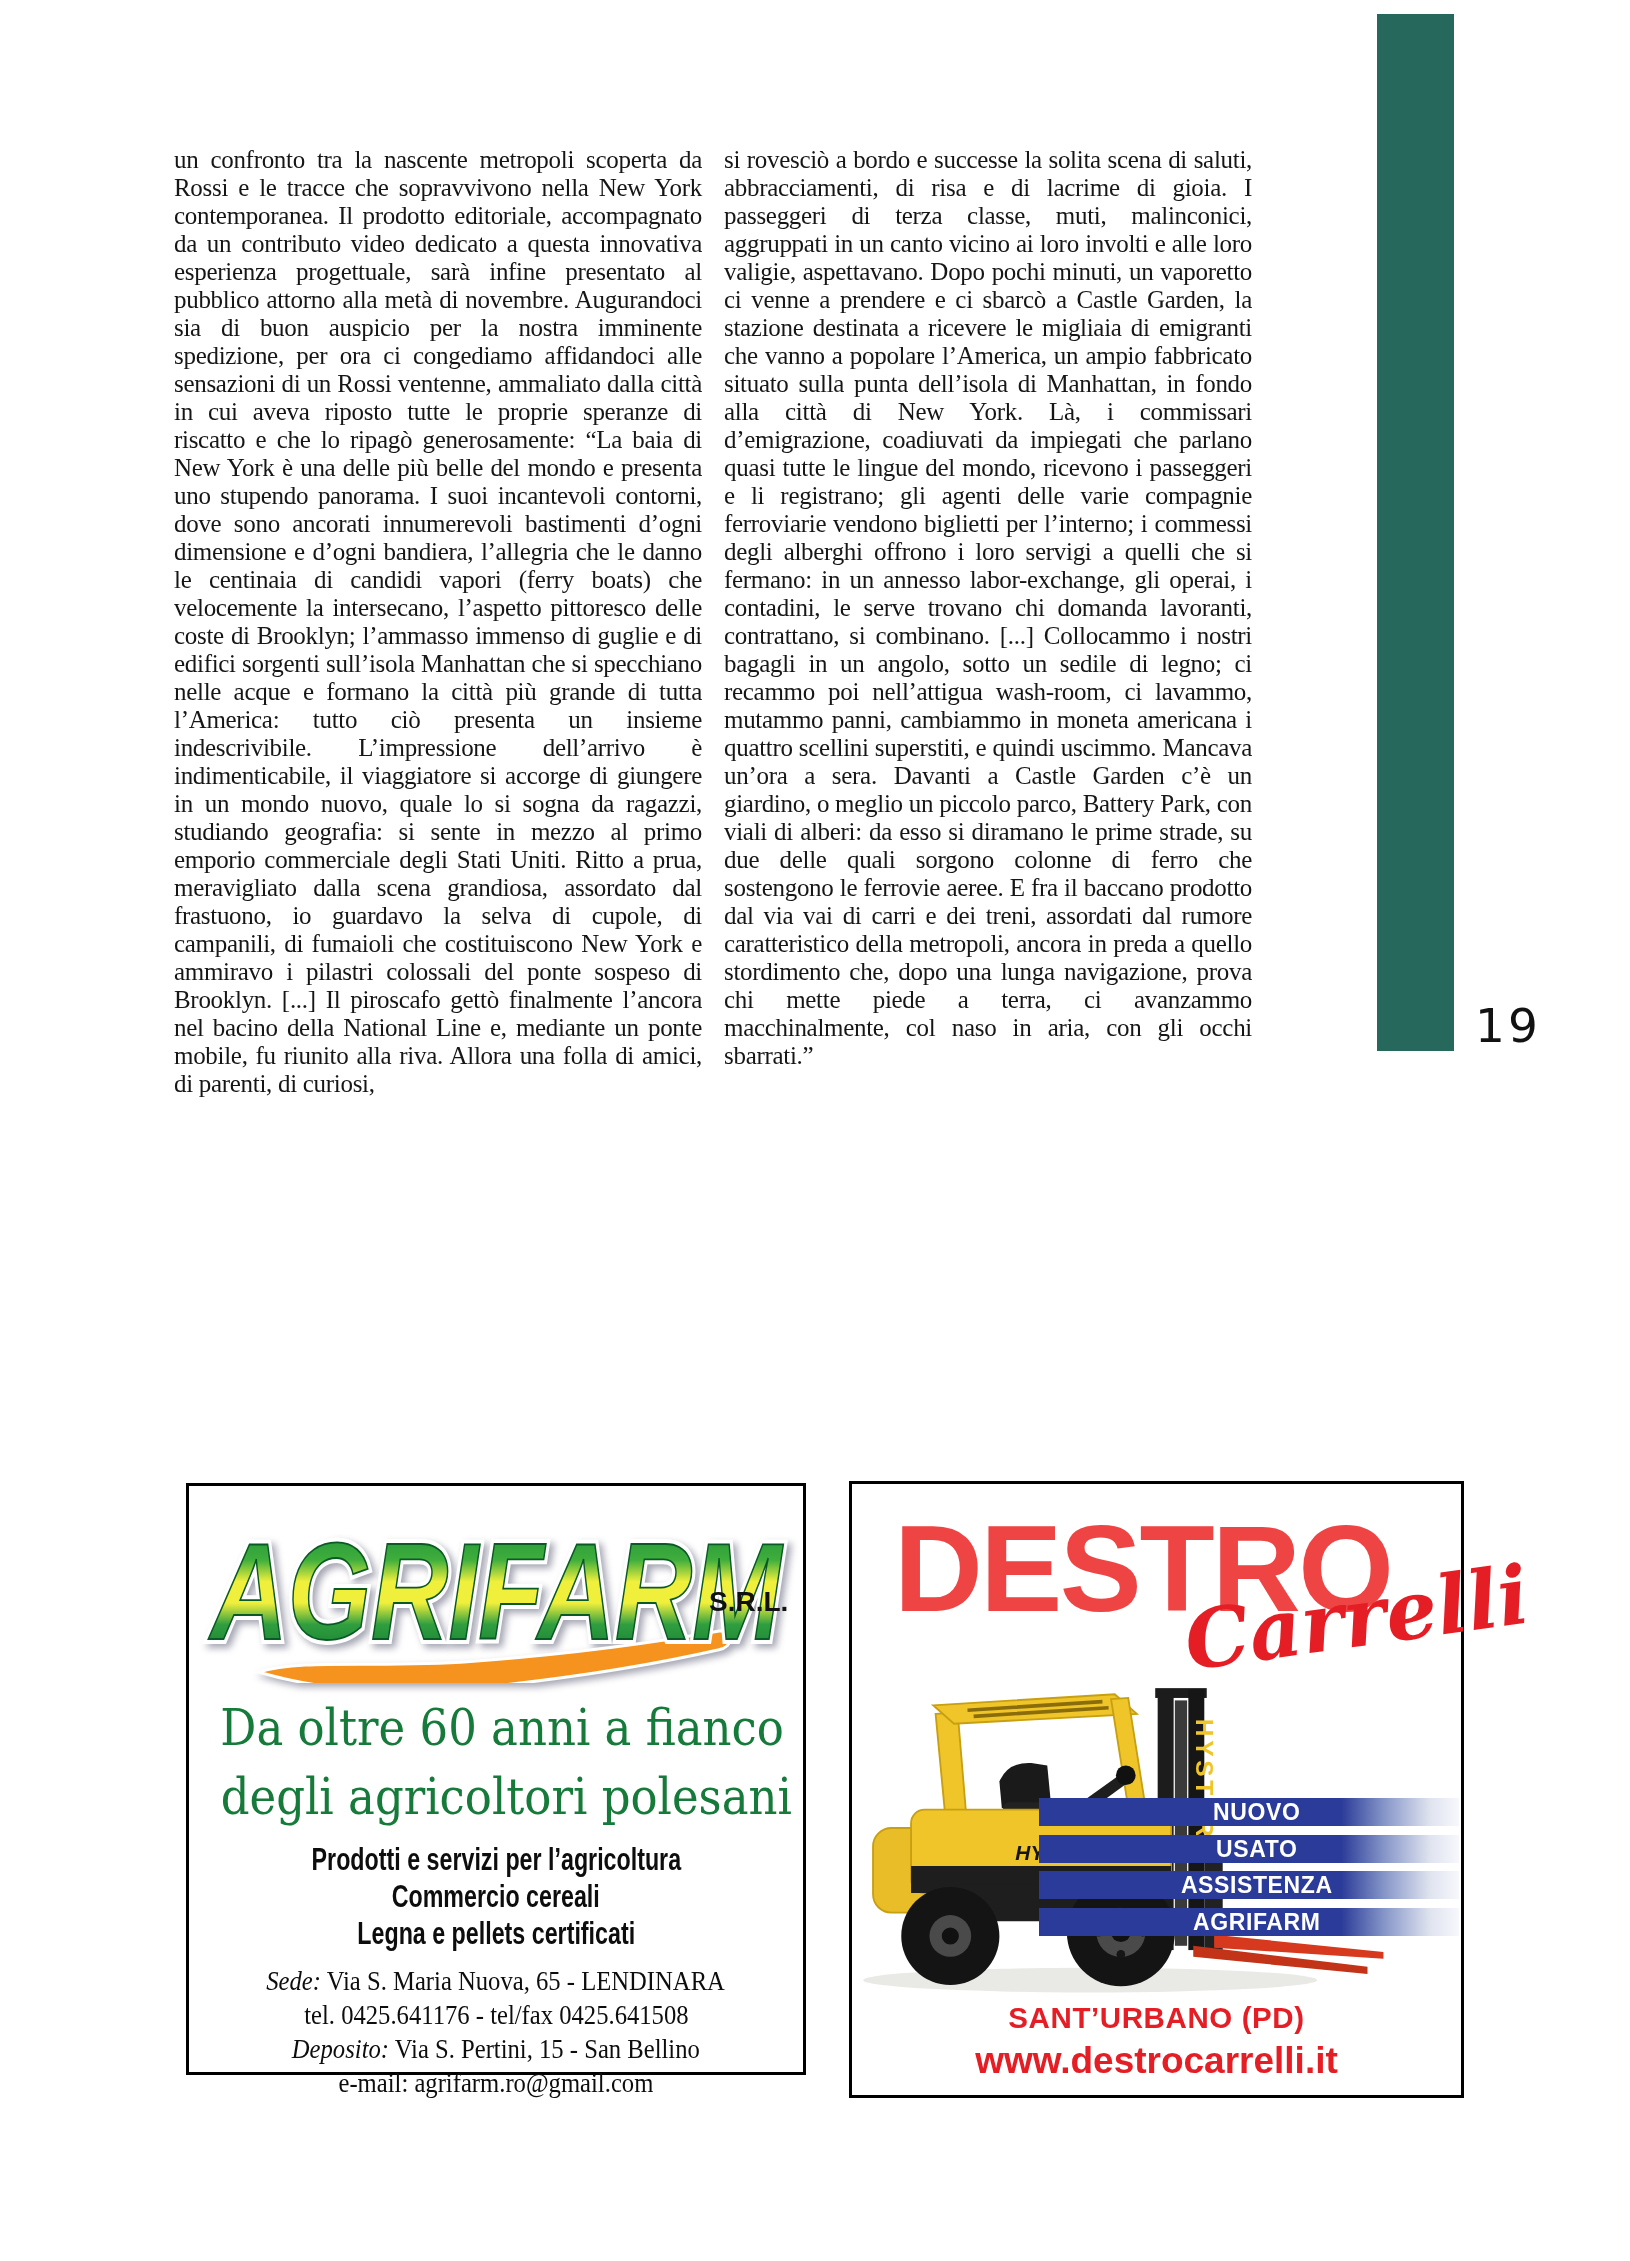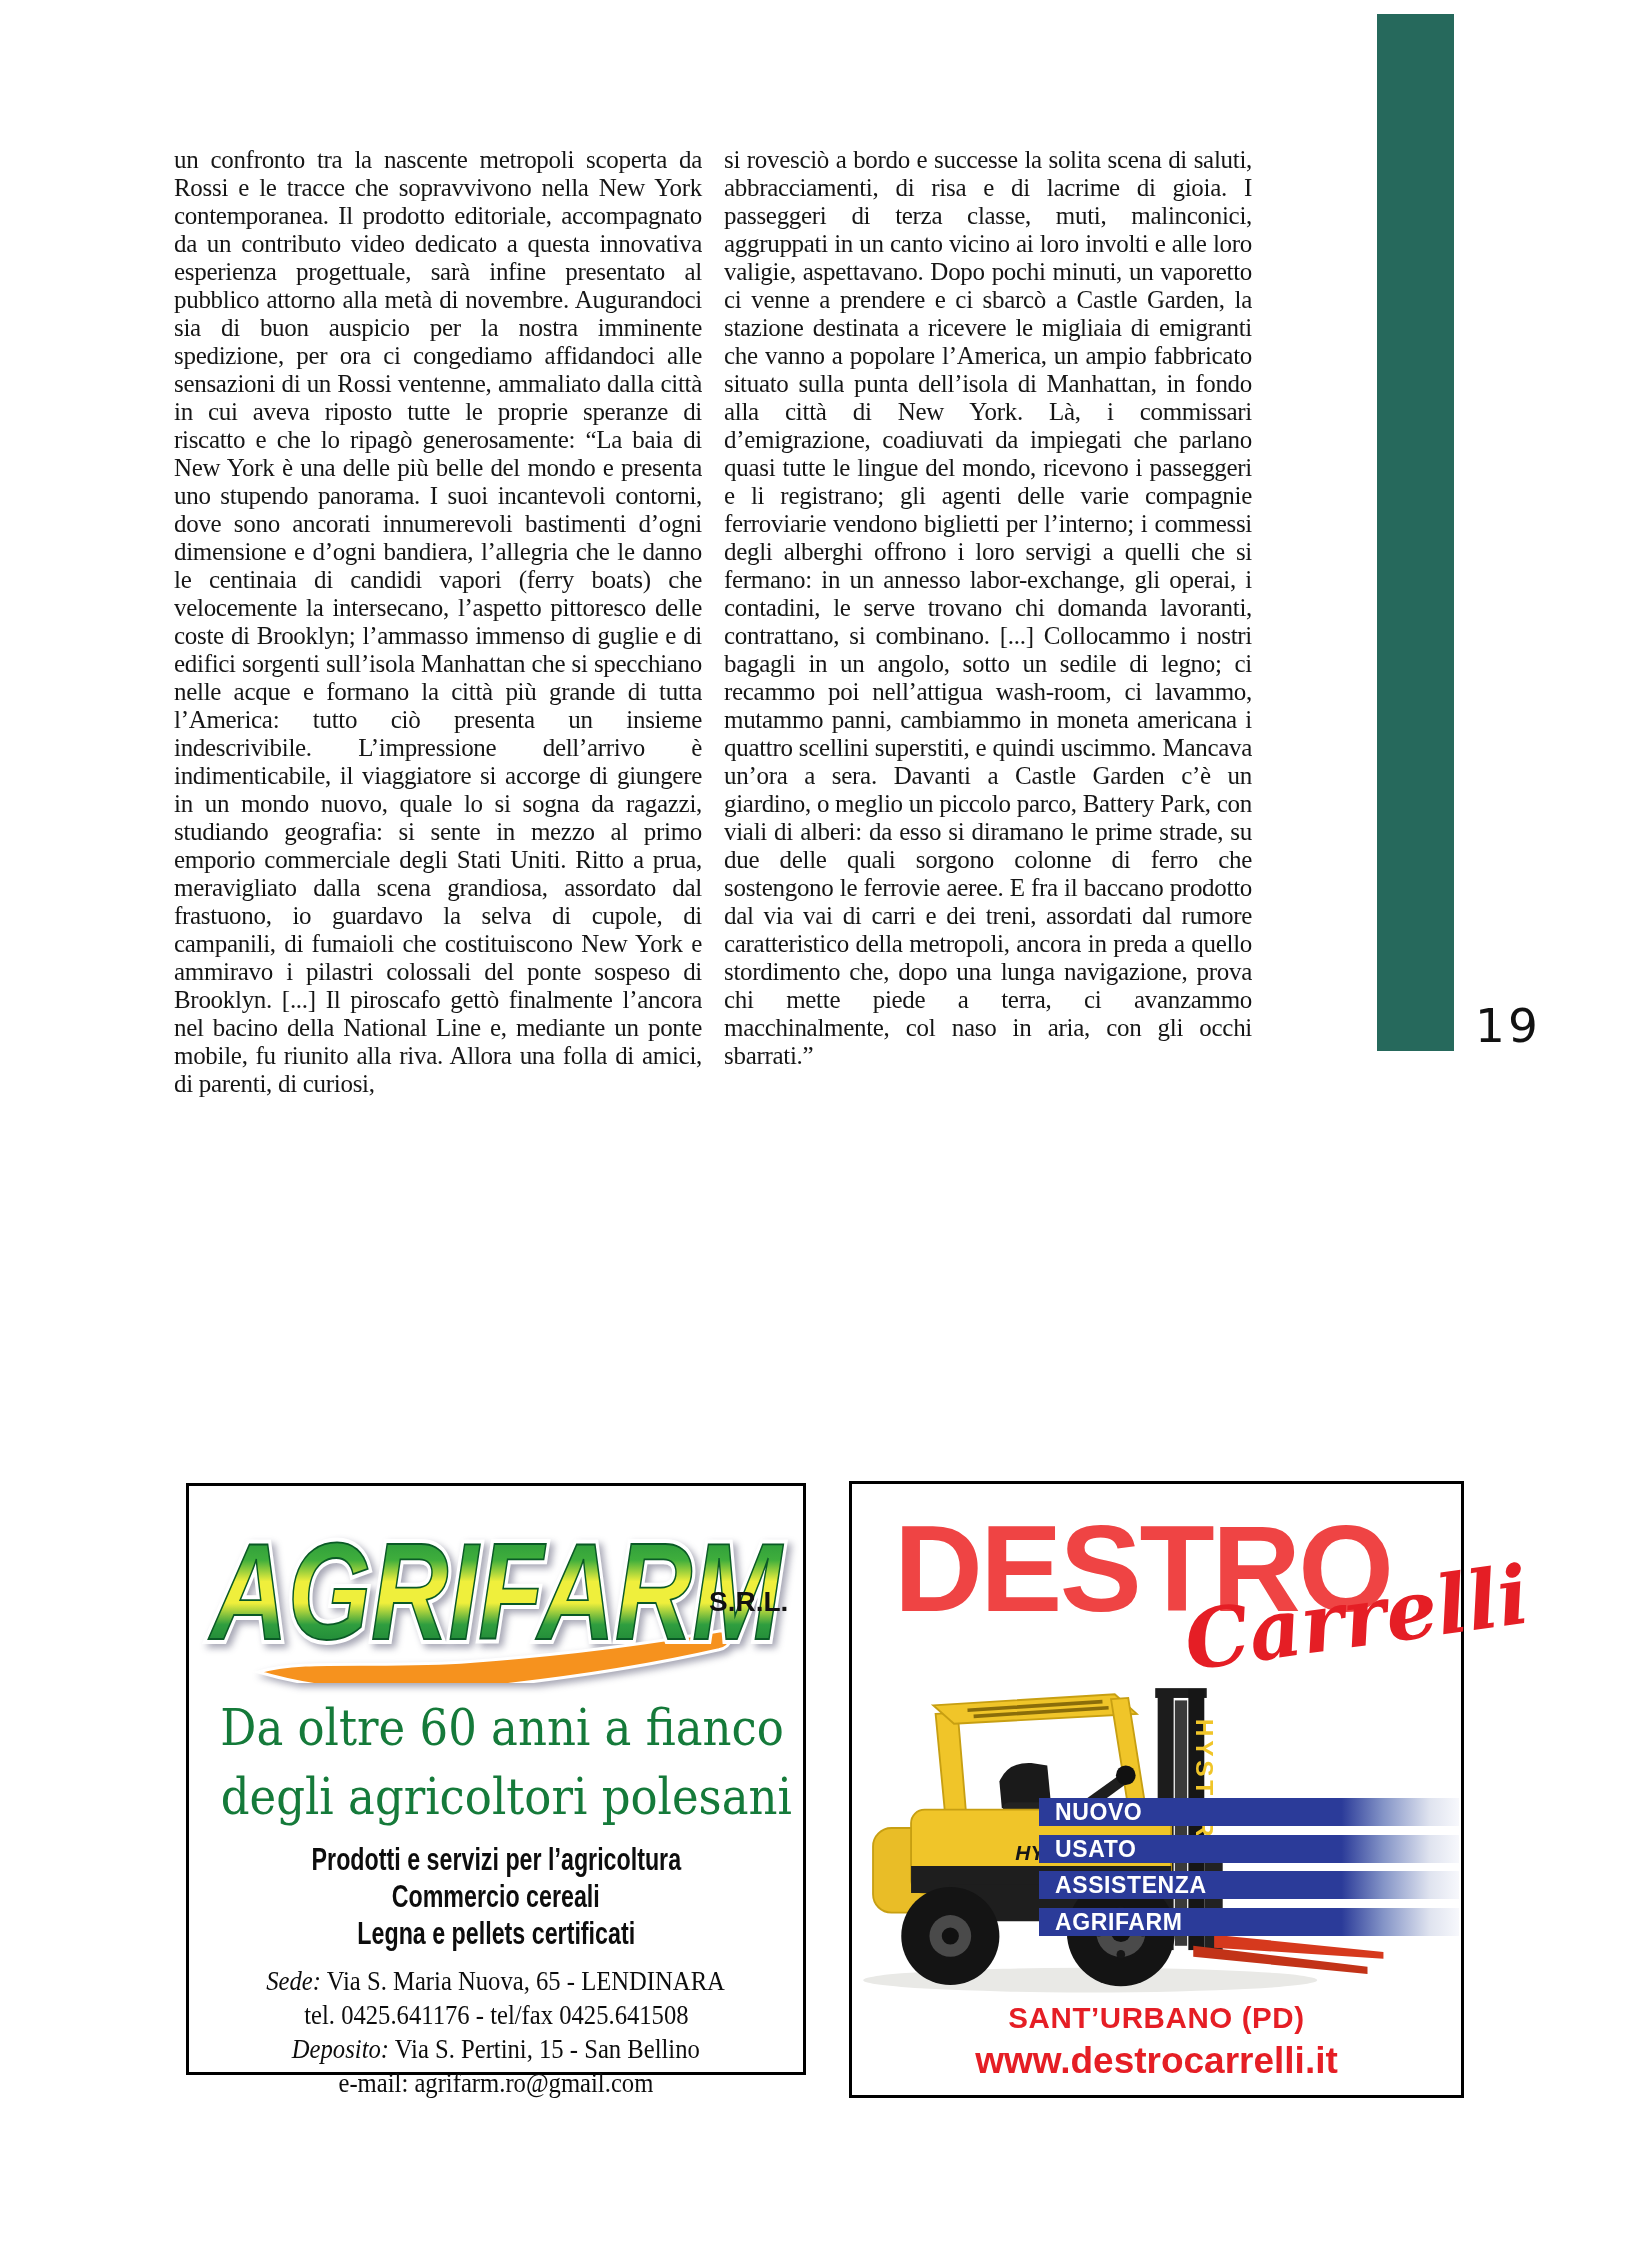--- a/index.html
+++ b/index.html
@@ -75,21 +75,21 @@
     font-size:81px;line-height:86px;color:#e51e25;
     transform:rotate(-8deg);
   }
   .destro-forklift{position:absolute;left:4.9px;top:198px;width:540px;height:319px;z-index:1;}
   .destro-bars{position:absolute;left:187px;top:314px;right:2.5px;z-index:3;}
   .destro-bar{
     height:28px;margin-bottom:8.6px;
     background:linear-gradient(to right,#2b3b99 0%,#2b3b99 72%,#8494c7 82%,#dfe3ef 93%,#f7f8fc 100%);
     font-family:"Liberation Sans", sans-serif;font-weight:bold;
     font-size:23px;line-height:28px;color:#ffffff;
-    padding-left:16px;letter-spacing:0.6px;box-sizing:border-box;
+    padding-left:16px;letter-spacing:0.6px;box-sizing:border-box;text-align:center;
   }
   .destro-location{
     position:absolute;left:0;top:517px;width:100%;text-align:center;z-index:4;
     font-family:"Liberation Sans", sans-serif;font-weight:bold;
     font-size:29.5px;color:#e51e25;letter-spacing:0.6px;
   }
   .destro-website{
     position:absolute;left:0;top:556px;width:100%;text-align:center;z-index:4;
     font-family:"Liberation Sans", sans-serif;font-weight:bold;
     font-size:37px;color:#e51e25;

